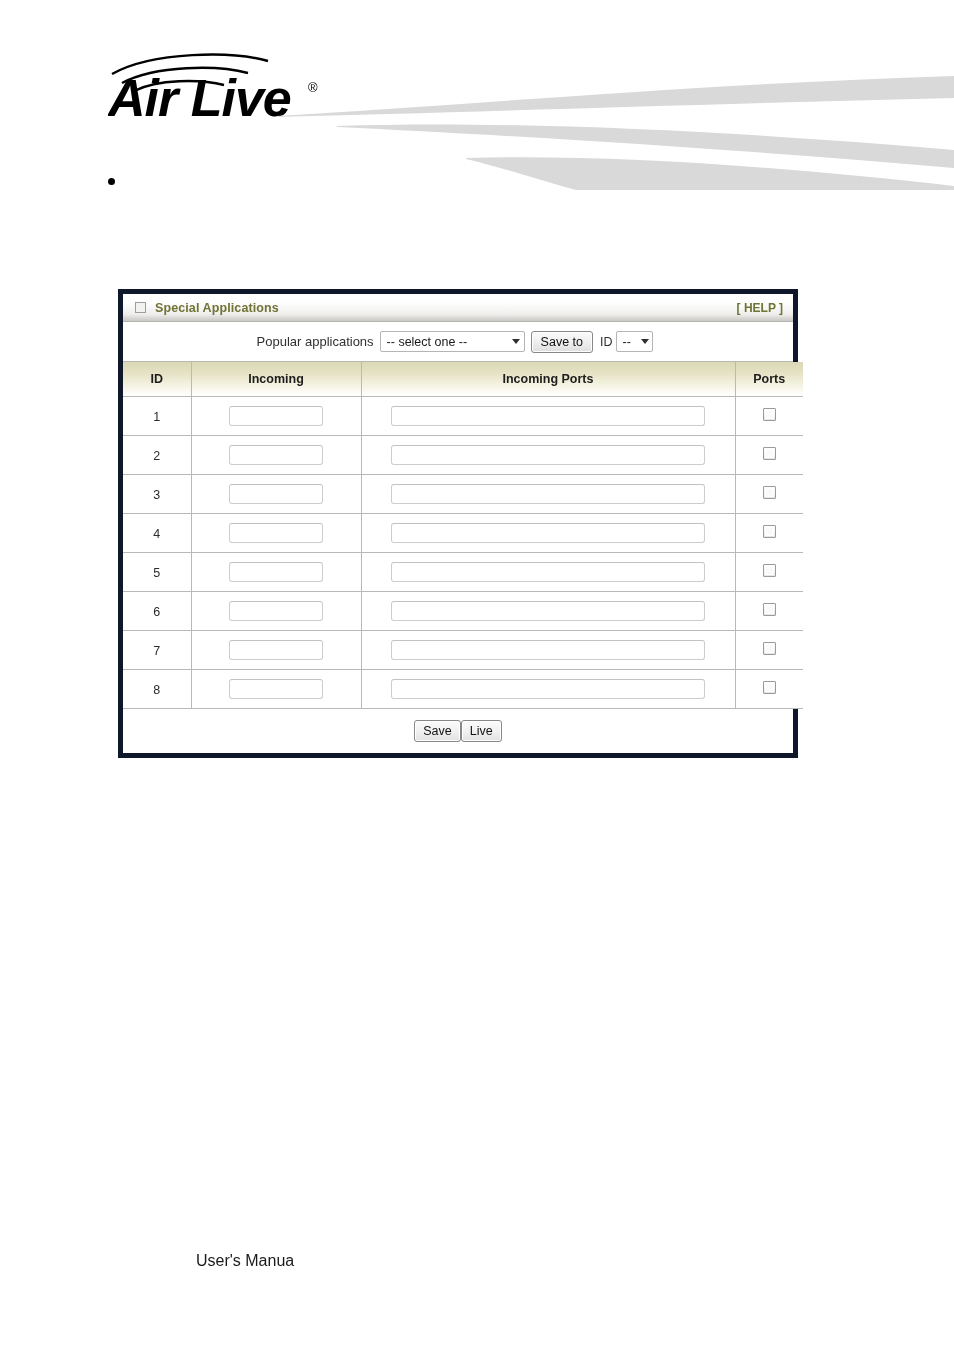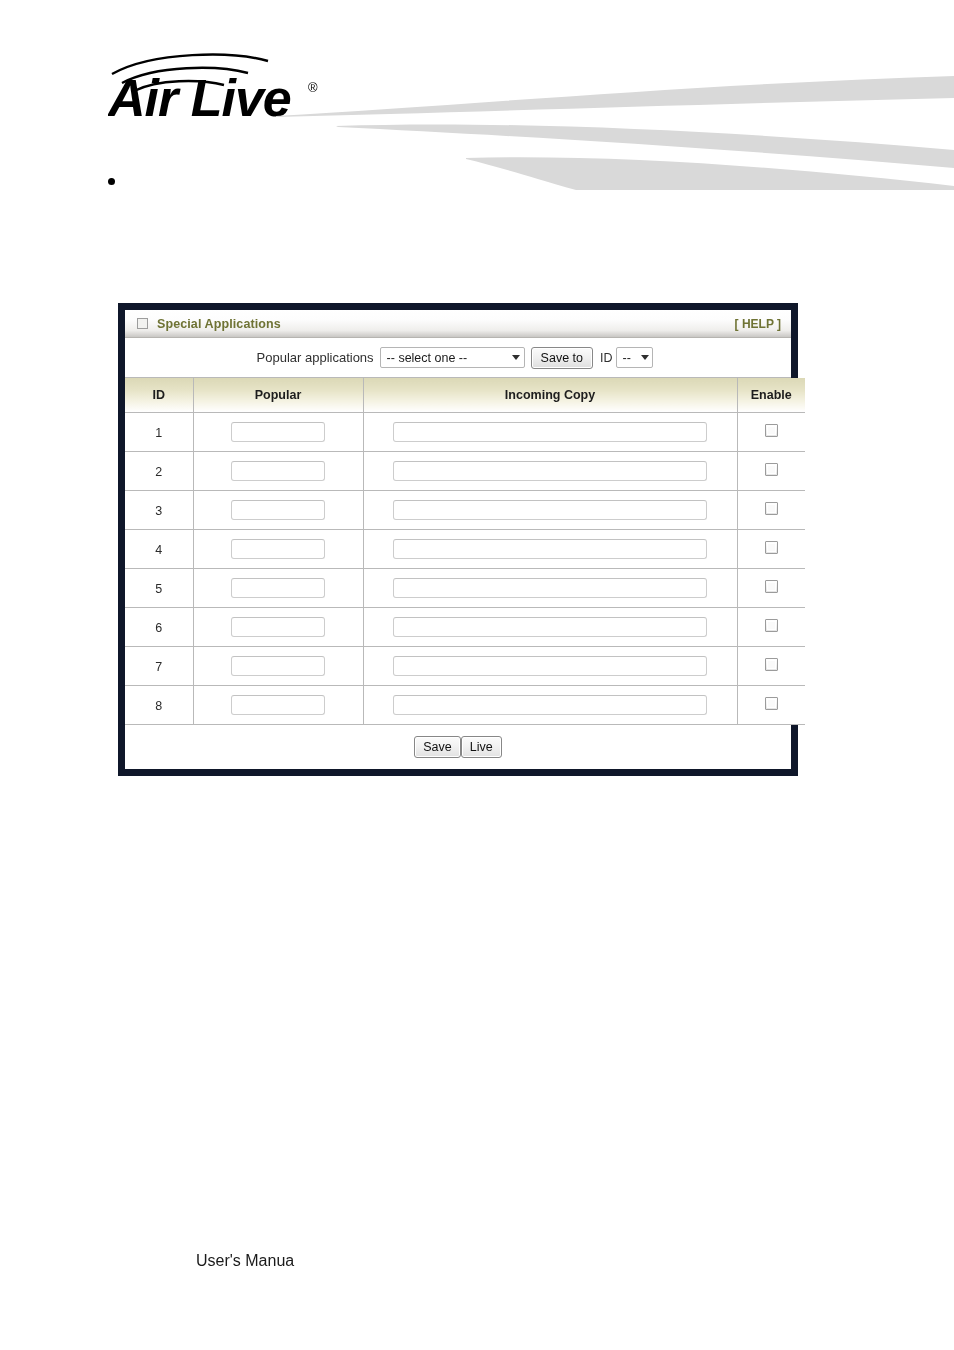--- a/index.html
+++ b/index.html
@@ -66,23 +66,23 @@
     display: inline-block;
     vertical-align: middle;
     font-size: 14px;
     color: #000000;
   }
 
   
   .config-panel {
     position: absolute;
     left: 118px;
-    top: 303px;
+    top: 289px;
     width: 680px;
-    border: 7px solid #0f172a;
+    border: 5px solid #0f172a;
     background: #a3a3a3;
     box-sizing: border-box;
   }
 
   .panel-titlebar {
     position: relative;
     height: 28px;
     background: linear-gradient(to bottom, #ffffff 0%, #fdfdfd 35%, #efeeec 75%, #c9c7c4 100%);
     border-bottom: 1px solid #b6b4b0;
     display: flex;
@@ -355,23 +355,23 @@
   <table class="apps-table">
     <colgroup>
       <col class="col-id">
         <col class="col-trig">
         <col class="col-ports">
         <col class="col-enable">
     </colgroup>
     <thead>
       <tr>
         <th>ID</th>
-        <th>Popular</th>
-        <th>Incoming Copy</th>
-        <th>Enable</th>
+        <th>Incoming</th>
+        <th>Incoming Ports</th>
+        <th>Ports</th>
       </tr>
     </thead>
     <tbody id="table-body">
         <tr>
           <td><span class="row-id">1</span></td>
           <td><input type="text" class="txt-input txt-trigger" value="" style=""></td>
           <td><input type="text" class="txt-input txt-ports" value="" style=""></td>
           <td><span class="chkbox"></span></td>
         </tr>
         <tr>

